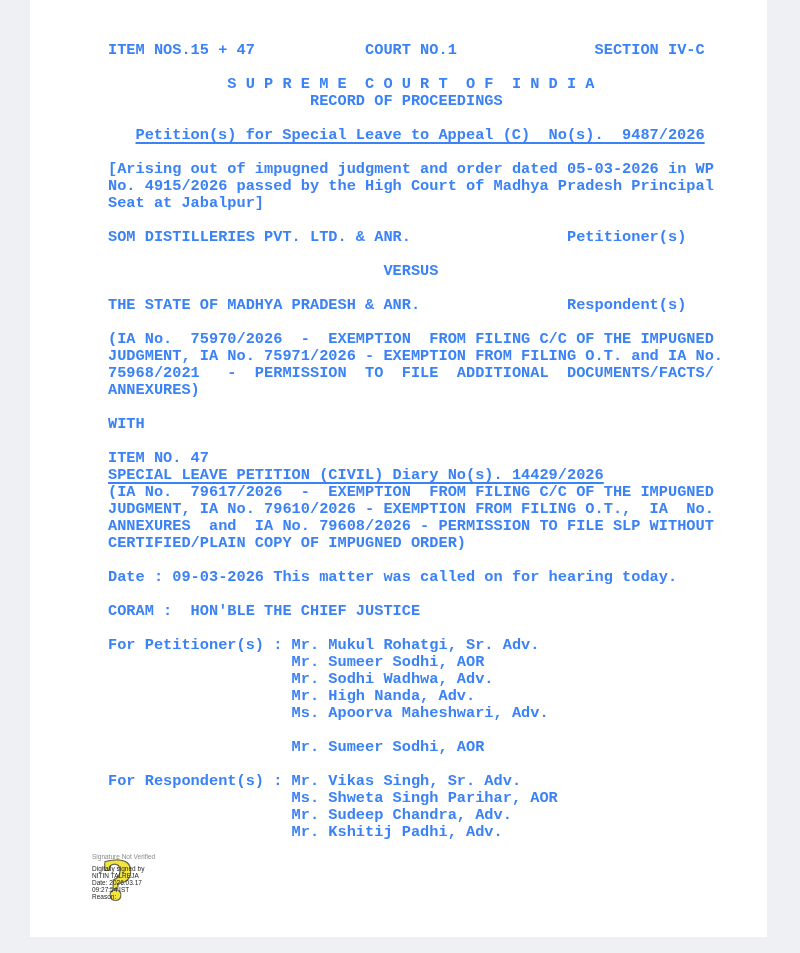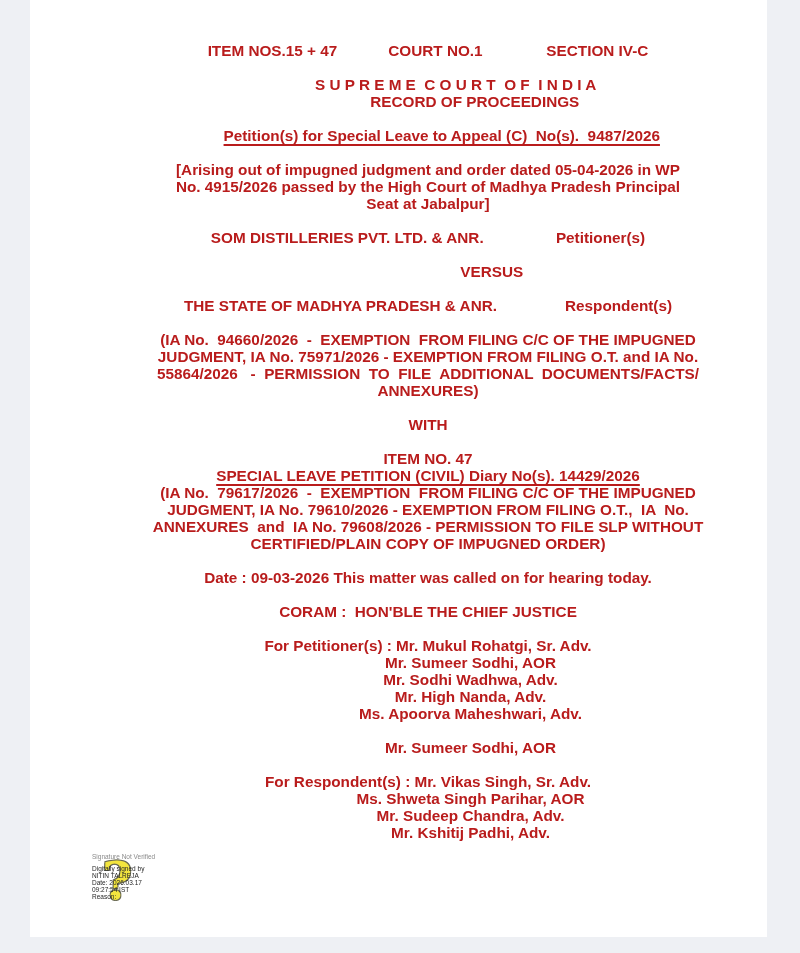--- a/index.html
+++ b/index.html
@@ -9,24 +9,23 @@
     position:relative;
     overflow:hidden;
     font-family:"Liberation Mono",monospace;
   }
   .page{
     position:absolute;left:30px;top:0;width:737px;height:937px;
     background:#ffffff;
   }
   .doc{
     position:absolute;left:78px;top:42px;width:640px;
-    font-family:Liberation Sans, sans-serif;
+    font-family:Liberation Mono, monospace;
     font-size:15.3px;line-height:17px;font-weight:bold;
-    color:#b91c1c;
-    text-align:center;
+    color:#3b82f6;
   }
   .line{white-space:pre;min-height:17px;}
   .u{text-decoration:underline;text-underline-offset:3px;text-decoration-thickness:1.5px;}
   .ind3{padding-left:27.5px;}
   
   .stamp{
     position:absolute;left:62px;top:853px;width:110px;height:70px;
     font-family:"Liberation Sans",sans-serif;
   }
   .stamp .qmark{
@@ -51,33 +50,33 @@
 <div class="page">
 
   <div class="doc">
     <div class="line">ITEM NOS.15 + 47            COURT NO.1               SECTION IV-C</div>
     <div class="line"></div>
     <div class="line">             S U P R E M E  C O U R T  O F  I N D I A</div>
     <div class="line">                      RECORD OF PROCEEDINGS</div>
     <div class="line"></div>
     <div class="line u ind3">Petition(s) for Special Leave to Appeal (C)  No(s).  9487/2026</div>
     <div class="line"></div>
-    <div class="line">[Arising out of impugned judgment and order dated 05-04-2026 in WP</div>
+    <div class="line">[Arising out of impugned judgment and order dated 05-03-2026 in WP</div>
     <div class="line">No. 4915/2026 passed by the High Court of Madhya Pradesh Principal</div>
     <div class="line">Seat at Jabalpur]</div>
     <div class="line"></div>
     <div class="line">SOM DISTILLERIES PVT. LTD. &amp; ANR.                 Petitioner(s)</div>
     <div class="line"></div>
     <div class="line">                              VERSUS</div>
     <div class="line"></div>
     <div class="line">THE STATE OF MADHYA PRADESH &amp; ANR.                Respondent(s)</div>
     <div class="line"></div>
-    <div class="line">(IA No.  94660/2026  -  EXEMPTION  FROM FILING C/C OF THE IMPUGNED</div>
+    <div class="line">(IA No.  75970/2026  -  EXEMPTION  FROM FILING C/C OF THE IMPUGNED</div>
     <div class="line">JUDGMENT, IA No. 75971/2026 - EXEMPTION FROM FILING O.T. and IA No.</div>
-    <div class="line">55864/2026   -  PERMISSION  TO  FILE  ADDITIONAL  DOCUMENTS/FACTS/</div>
+    <div class="line">75968/2021   -  PERMISSION  TO  FILE  ADDITIONAL  DOCUMENTS/FACTS/</div>
     <div class="line">ANNEXURES)</div>
     <div class="line"></div>
     <div class="line">WITH</div>
     <div class="line"></div>
     <div class="line">ITEM NO. 47</div>
     <div class="line u">SPECIAL LEAVE PETITION (CIVIL) Diary No(s). 14429/2026</div>
     <div class="line">(IA No.  79617/2026  -  EXEMPTION  FROM FILING C/C OF THE IMPUGNED</div>
     <div class="line">JUDGMENT, IA No. 79610/2026 - EXEMPTION FROM FILING O.T.,  IA  No.</div>
     <div class="line">ANNEXURES  and  IA No. 79608/2026 - PERMISSION TO FILE SLP WITHOUT</div>
     <div class="line">CERTIFIED/PLAIN COPY OF IMPUGNED ORDER)</div>

